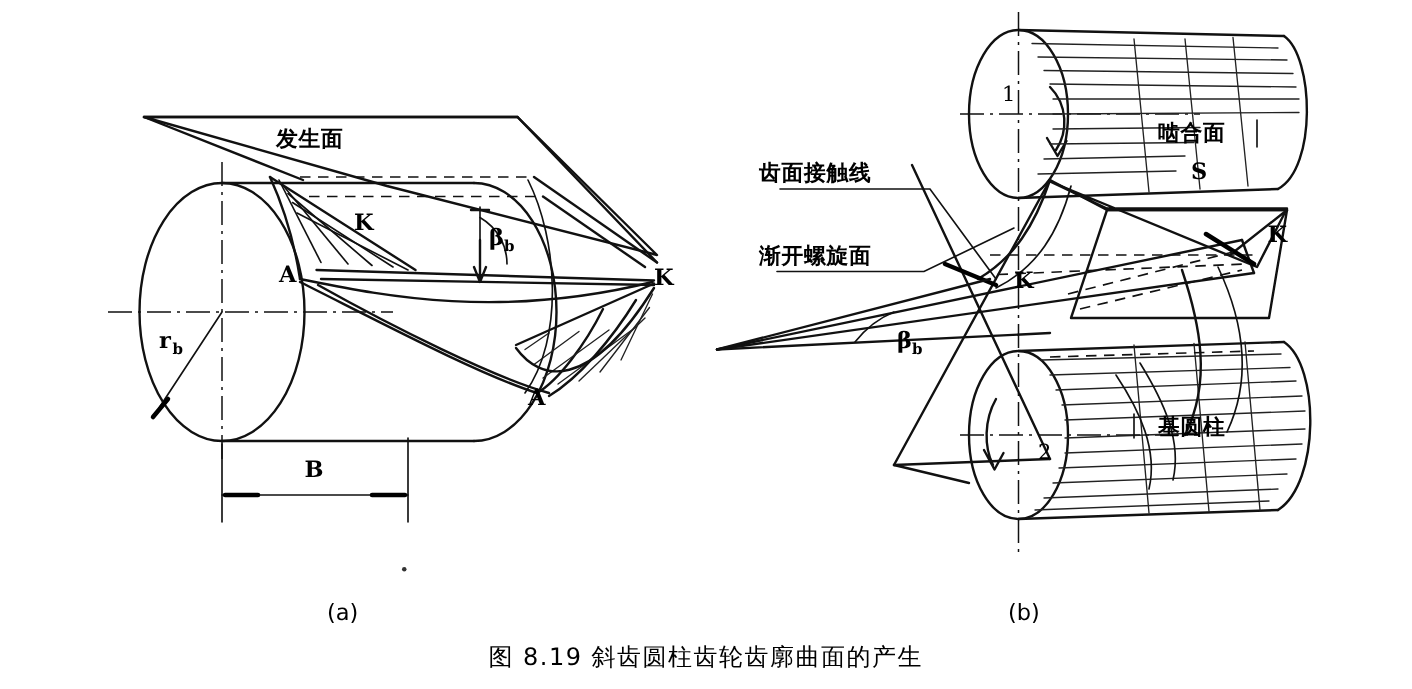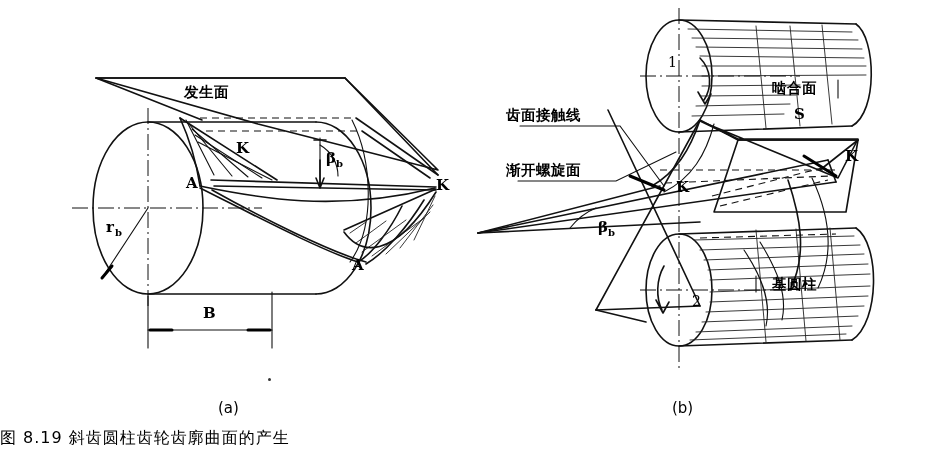--- a/index.html
+++ b/index.html
@@ -88,20 +88,21 @@
     position: absolute;
     font-family: "DejaVu Sans", sans-serif;
     font-size: 16px;
     color: #000000;
     white-space: nowrap;
   }
   #caption-main {
     left: 0;
     width: 941px;
     top: 428px;
+    text-align: center;
     letter-spacing: 1px;
   }
   #caption-a {
     left: 218px;
     top: 399px;
     font-size: 15px;
   }
   #caption-b {
     left: 672px;
     top: 399px;

